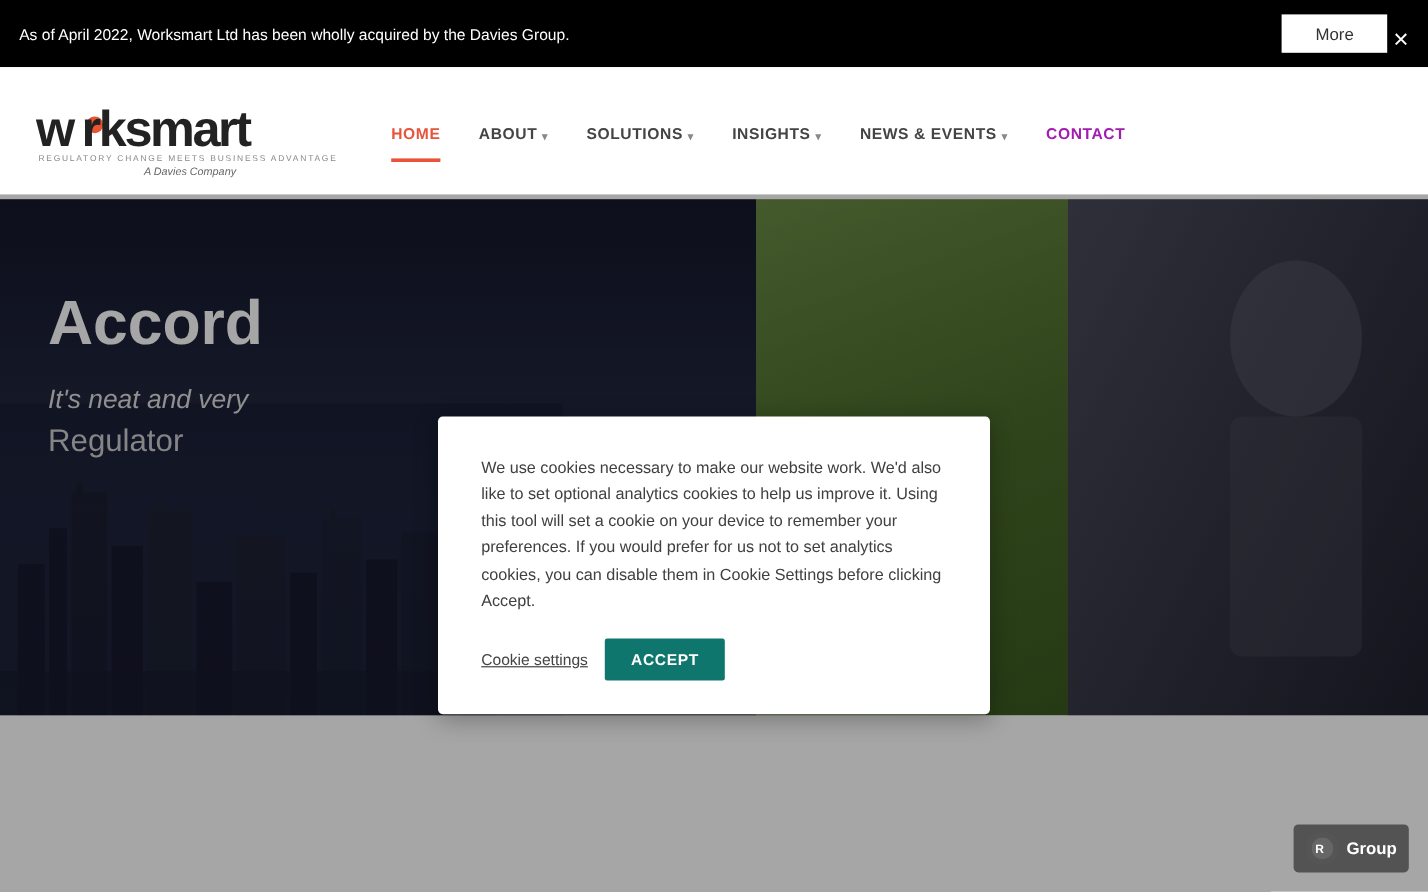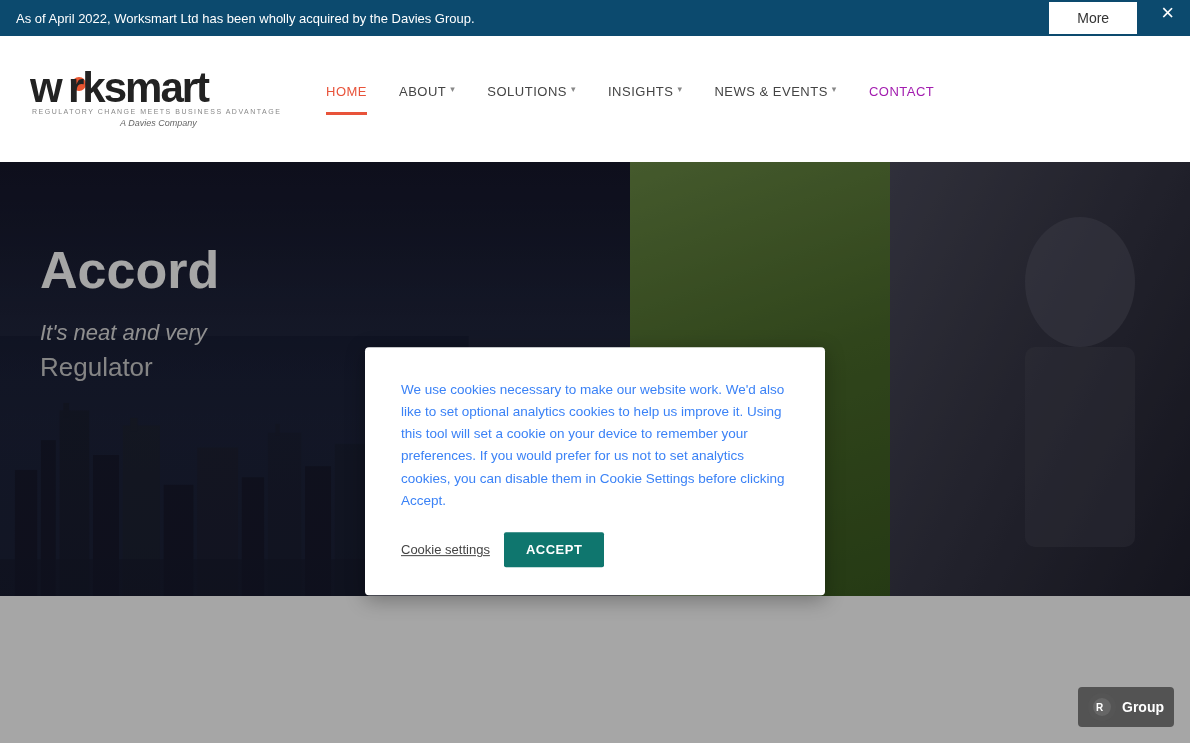--- a/index.html
+++ b/index.html
@@ -1,37 +1,37 @@
 <!DOCTYPE html>
 <html><head>
   <meta charset="utf-8">
   <style>
     * { margin: 0; padding: 0; box-sizing: border-box; }
     body { font-family: Arial, sans-serif; width: 1190px; height: 743px; overflow: hidden; position: relative; }
 
     
     .top-banner {
-      background-color: #0c4a6e;
+      background-color: #000000;
       display: flex;
       align-items: center;
       justify-content: space-between;
       padding: 0 16px;
-      height: 36px;
+      height: 56px;
       position: relative;
       z-index: 10;
     }
     .banner-text {
       color: white;
       font-size: 13px;
       font-weight: 400;
     }
     .banner-right {
       display: flex;
-      align-items: flex-start;
-      gap: 24px;
+      align-items: flex-end;
+      gap: 5px;
       padding-left: 24px;
     }
     .more-button {
       background: white;
       color: #333;
       border: none;
       padding: 8px 28px;
       font-size: 14px;
       cursor: pointer;
       font-weight: 500;
@@ -63,25 +63,25 @@
     }
 
     nav {
       display: flex;
       align-items: center;
       gap: 0;
     }
     .nav-item {
       padding: 8px 16px;
       font-size: 13px;
-      font-weight: 400;
+      font-weight: 700;
       color: #444;
       text-decoration: none;
       display: flex;
-      align-items: flex-start;
+      align-items: flex-end;
       gap: 4px;
       cursor: pointer;
       white-space: nowrap;
       letter-spacing: 0.5px;
       text-transform: uppercase;
       position: relative;
     }
     .nav-item.active {
       color: #e8533a;
     }
@@ -200,21 +200,21 @@
       transform: translate(-50%, -10%);
       width: 460px;
       background: white;
       border-radius: 4px;
       padding: 32px 36px 28px;
       z-index: 30;
       box-shadow: 0 4px 20px rgba(0,0,0,0.3);
     }
     .cookie-modal p {
       font-size: 13.5px;
-      color: #3b82f6;
+      color: #404040;
       line-height: 1.65;
       margin-bottom: 20px;
     }
     .cookie-modal-actions {
       display: flex;
       align-items: center;
       gap: 14px;
     }
     .cookie-settings-btn {
       background: none;

